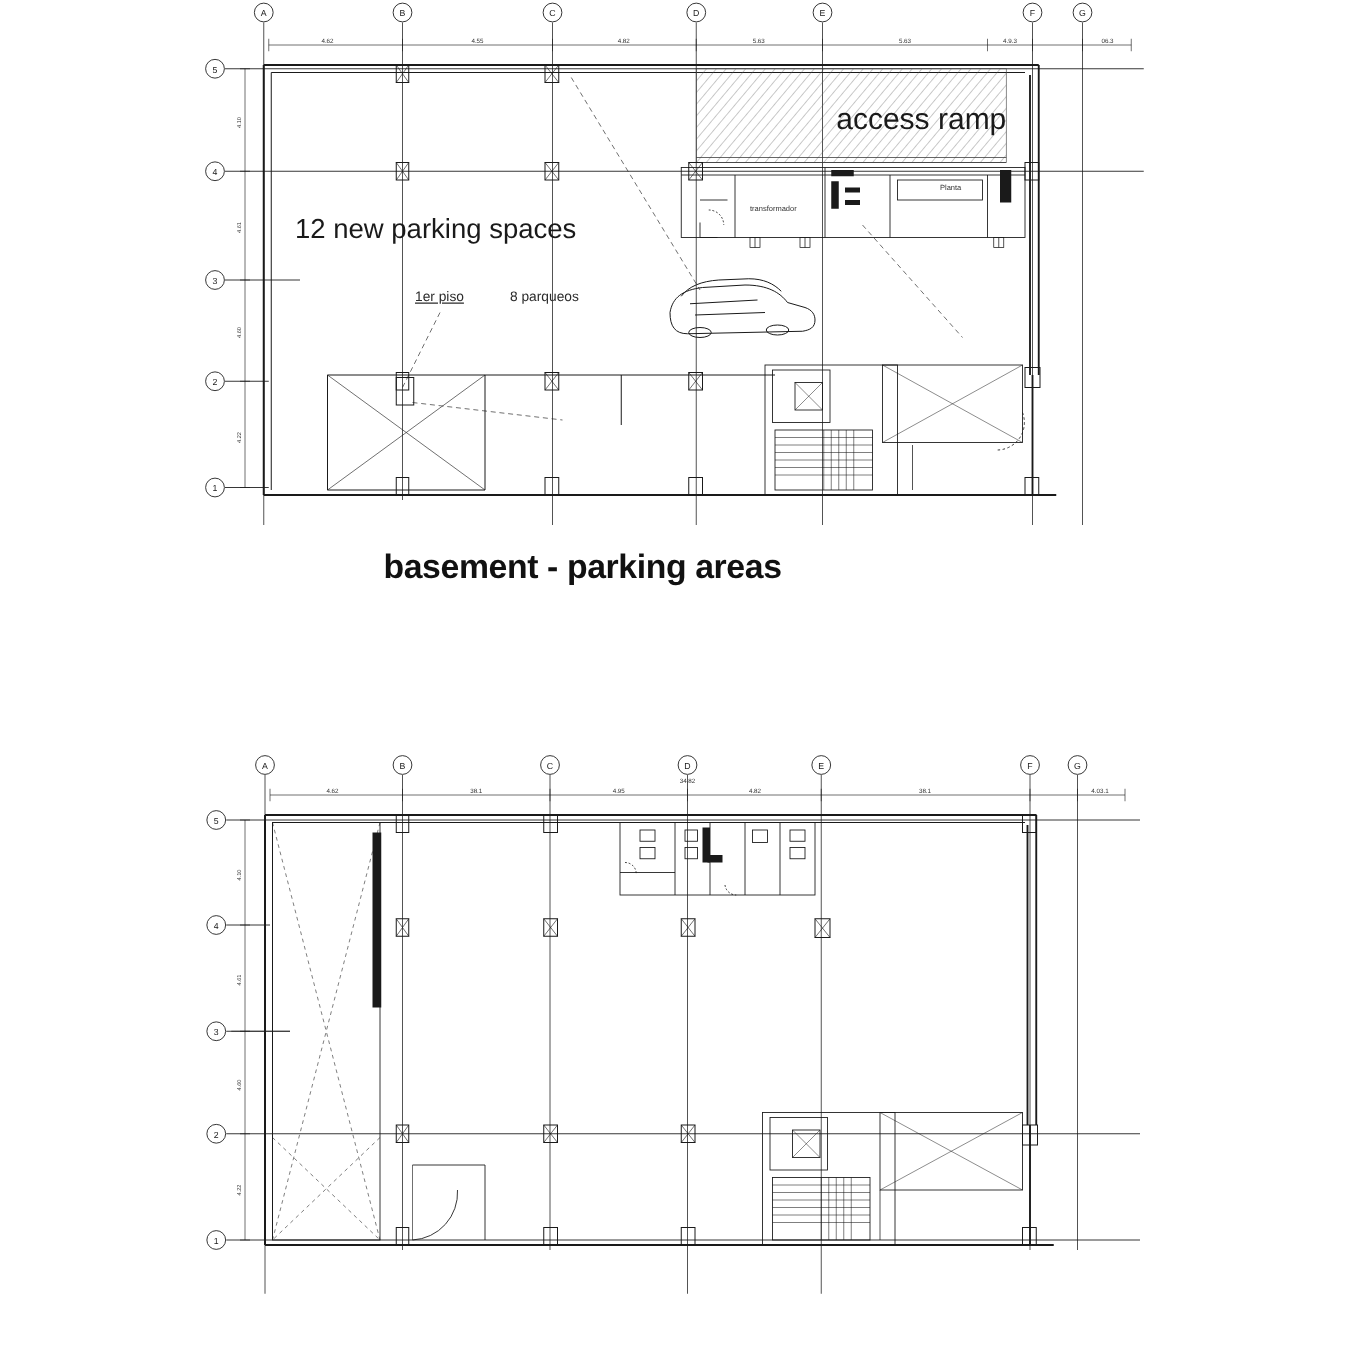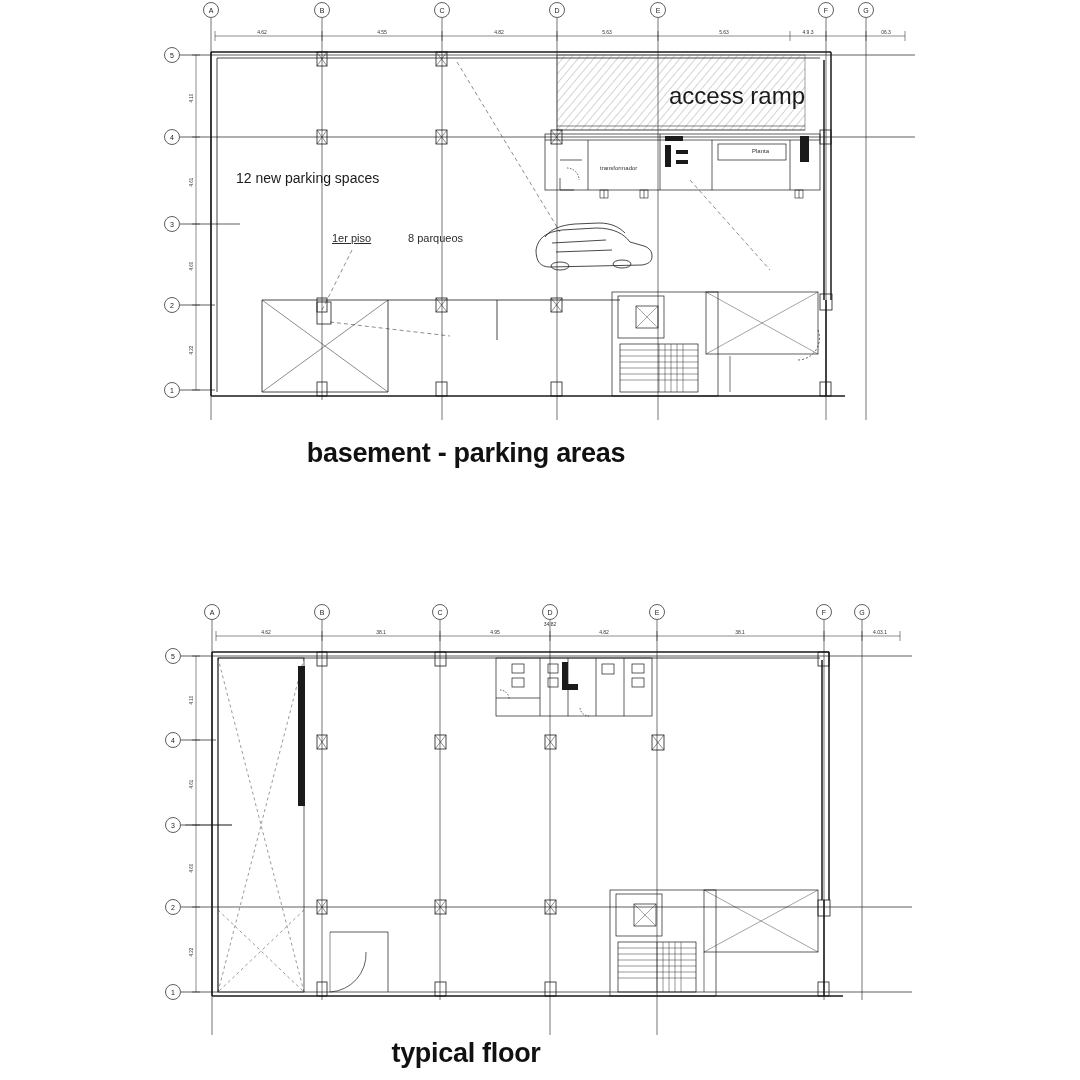--- a/index.html
+++ b/index.html
@@ -45,21 +45,21 @@
 
   .annot {
     position: absolute;
     color: #1a1a1a;
     font-size: 19px;
     white-space: nowrap;
   }
   .annot.small { font-size: 11px; color: #2b2b2b; }
   .annot.tiny  { font-size: 7px; color: #333333; }
 
-  #annot-parking-spaces { left: 236px; top: 170px; font-size: 14px; }
+  #annot-parking-spaces { left: 236px; top: 170px; font-size: 22px; }
   #annot-access-ramp    { left: 669px; top: 82px;  font-size: 24px; }
   #annot-1er-piso       { left: 332px; top: 232px; font-size: 11px; text-decoration: underline; }
   #annot-12-parqueos    { left: 408px; top: 232px; font-size: 11px; }
   #annot-transformador  { left: 600px; top: 165px; font-size: 6px; }
   #annot-planta         { left: 752px; top: 148px; font-size: 6px; }
 </style>
 </head>
 <body>
 
 <div class="sheet">
@@ -478,15 +478,14 @@
         </g>
 
         <g stroke-width="0.5">
           <line x1="185" y1="245" x2="232" y2="245"></line>
         </g>
       </g>
     </svg>
 
   </div>
 
-  <div class="plan-caption" id="caption-typical">typical floor</div>
 
 </div>
 
 </body></html>

